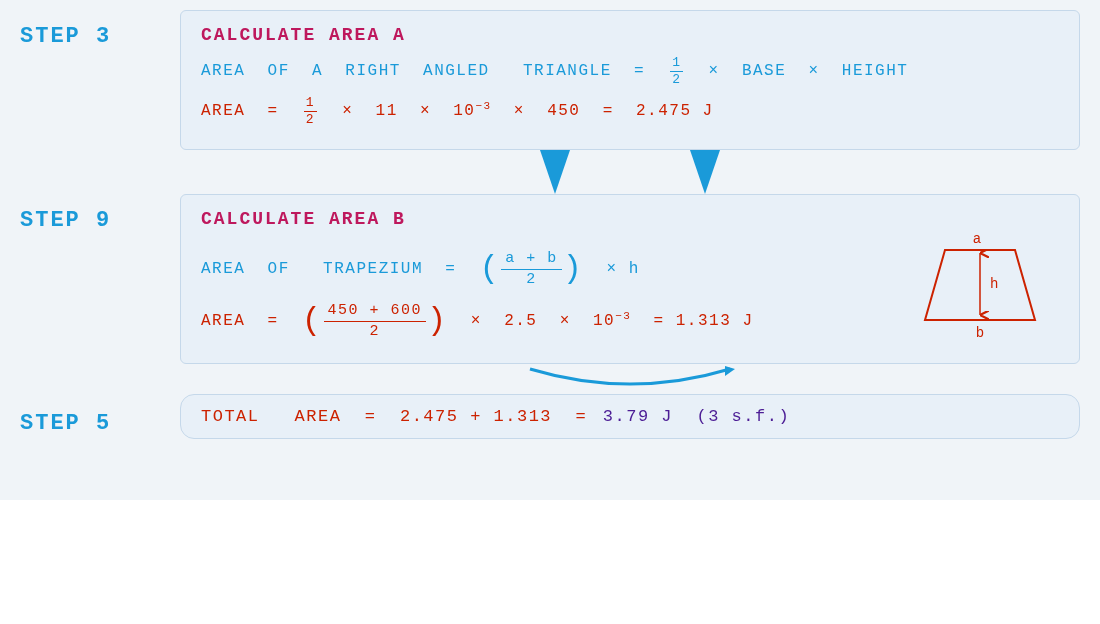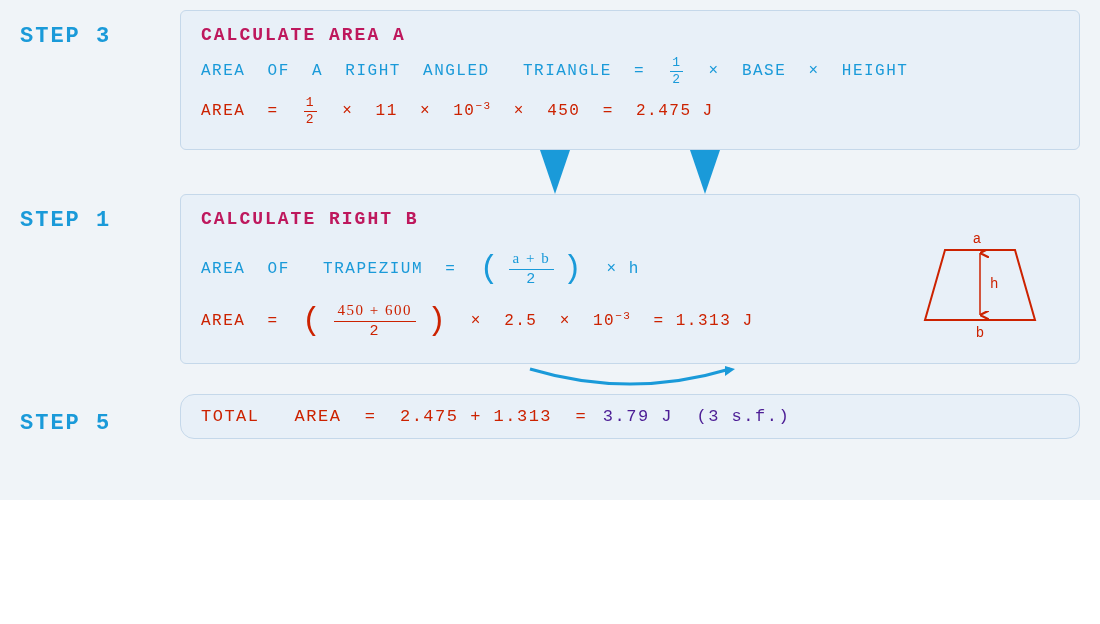--- a/index.html
+++ b/index.html
@@ -144,21 +144,20 @@
       display: inline-flex;
       flex-direction: column;
       align-items: center;
     }
 
     .paren-frac-inner .num {
       border-bottom: 1.5px solid currentColor;
       padding: 0 4px;
       font-size: 15px;
       line-height: 1.3;
-      font-family: Liberation Serif, serif;
     }
 
     .paren-frac-inner .den {
       padding: 0 4px;
       font-size: 15px;
       line-height: 1.3;
     }
 
     .big-paren {
       font-size: 32px;
@@ -229,23 +228,23 @@
   <div class="arrow-connector">
     <svg width="500" height="44" viewBox="0 0 500 44">
 
       <polygon points="160,0 190,0 175,44" fill="#1a9ad9"></polygon>
 
       <polygon points="310,0 340,0 325,44" fill="#1a9ad9"></polygon>
     </svg>
   </div>
 
   <div class="step-row" style="margin-bottom:0;">
-    <div class="step-label">STEP  1</div>
+    <div class="step-label">STEP  9</div>
     <div class="content-box" style="min-height:160px;">
-      <div class="formula-title">CALCULATE  RIGHT  B</div>
+      <div class="formula-title">CALCULATE  AREA  B</div>
 
       <div class="trapezium-diagram">
         <svg width="150" height="115" viewBox="0 0 150 115">
 
           <polygon points="20,95 130,95 110,25 40,25" fill="none" stroke="#cc2200" stroke-width="2"></polygon>
 
           <text x="72" y="18" fill="#cc2200" font-size="14" font-family="Courier New" text-anchor="middle">a</text>
 
           <text x="75" y="112" fill="#cc2200" font-size="14" font-family="Courier New" text-anchor="middle">b</text>
 

